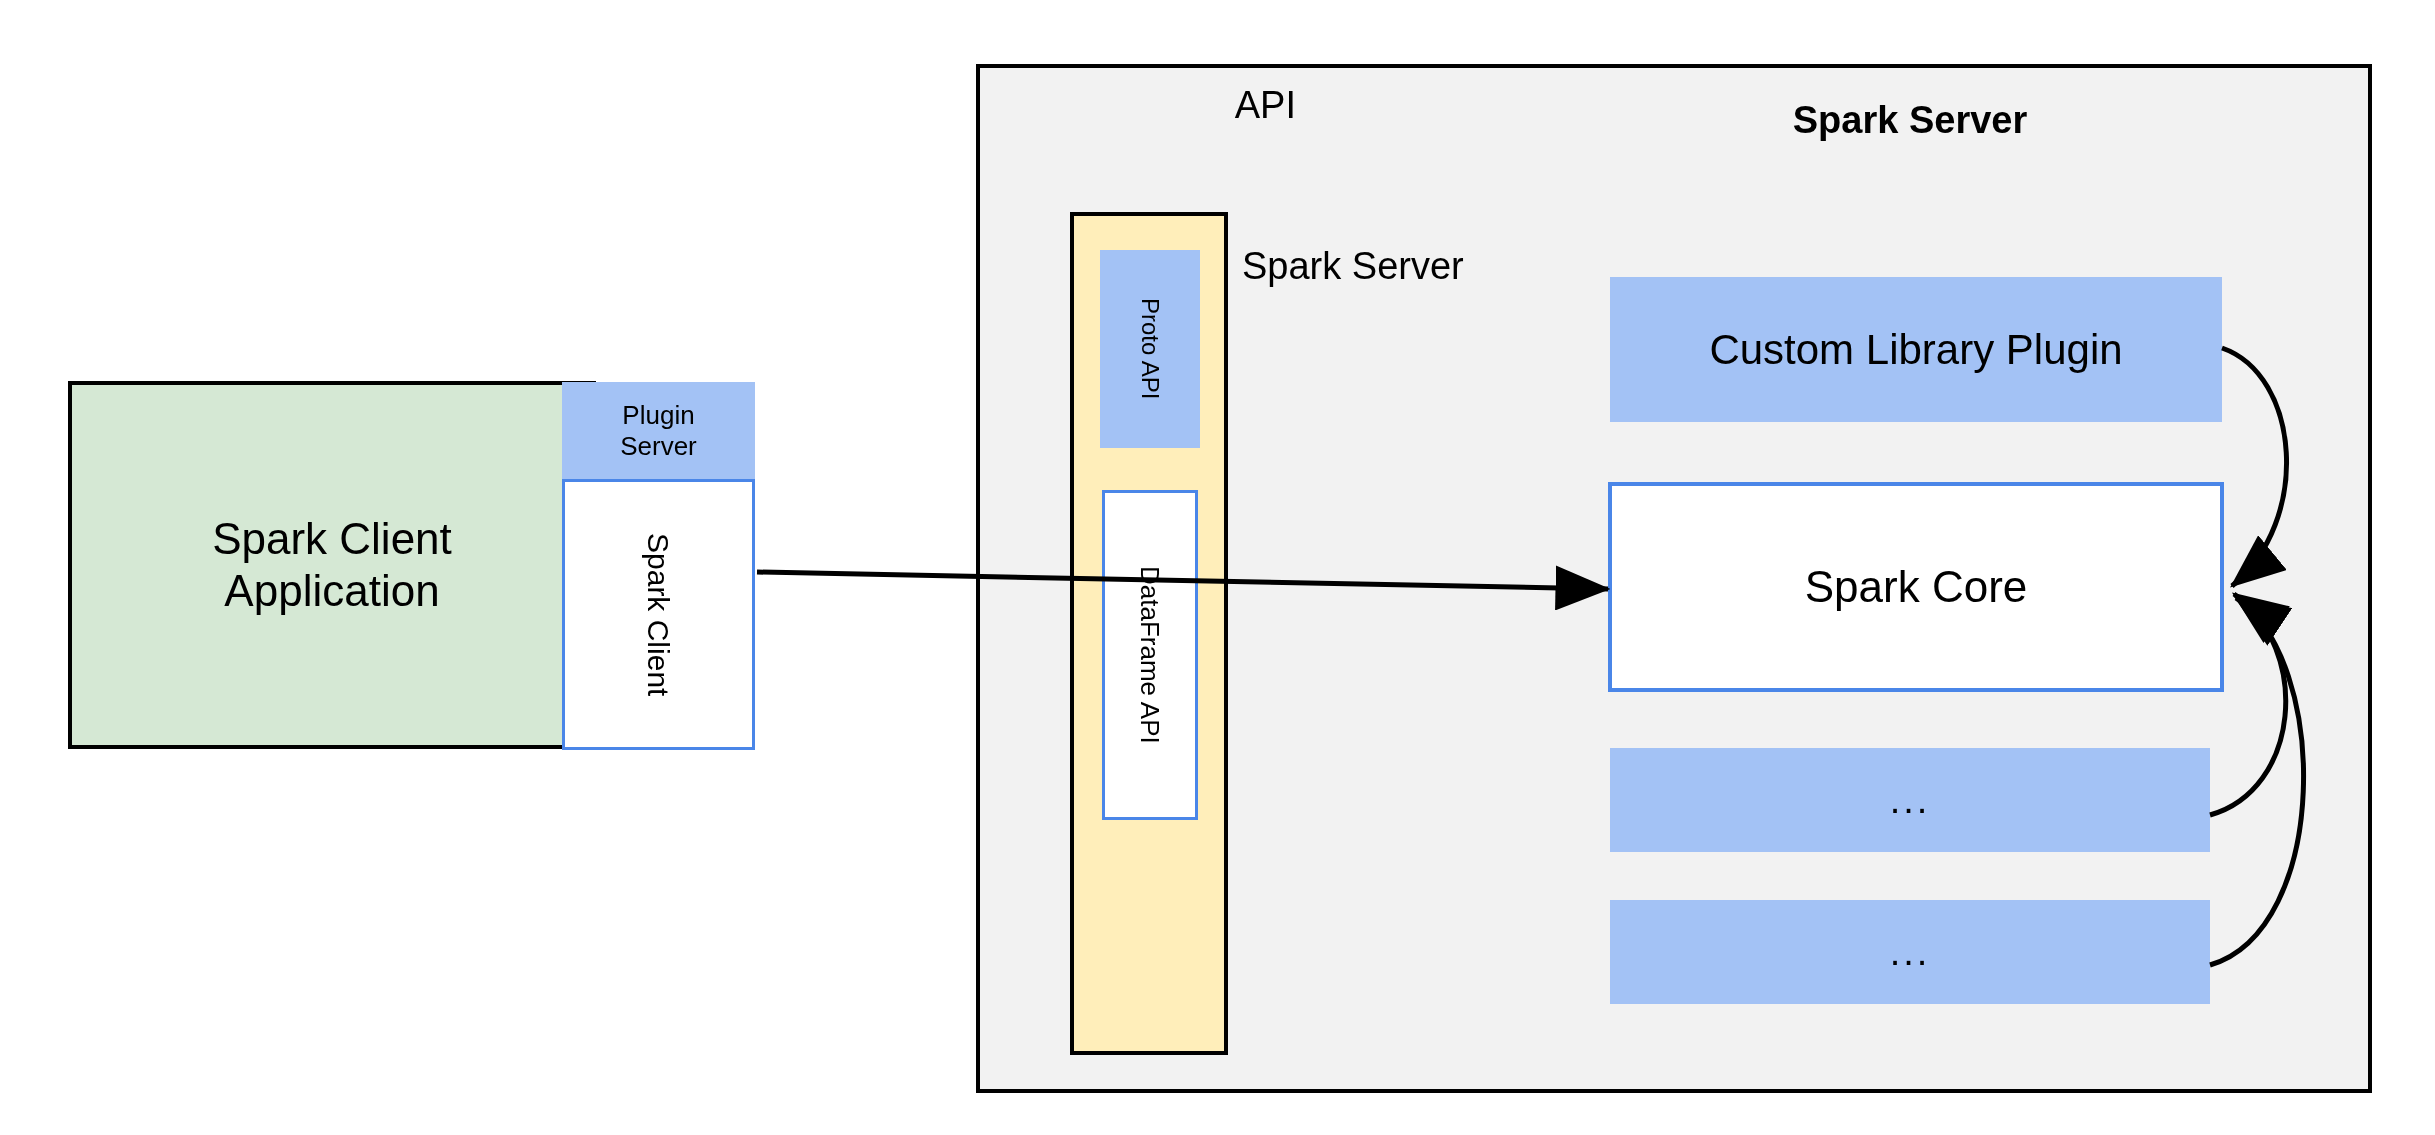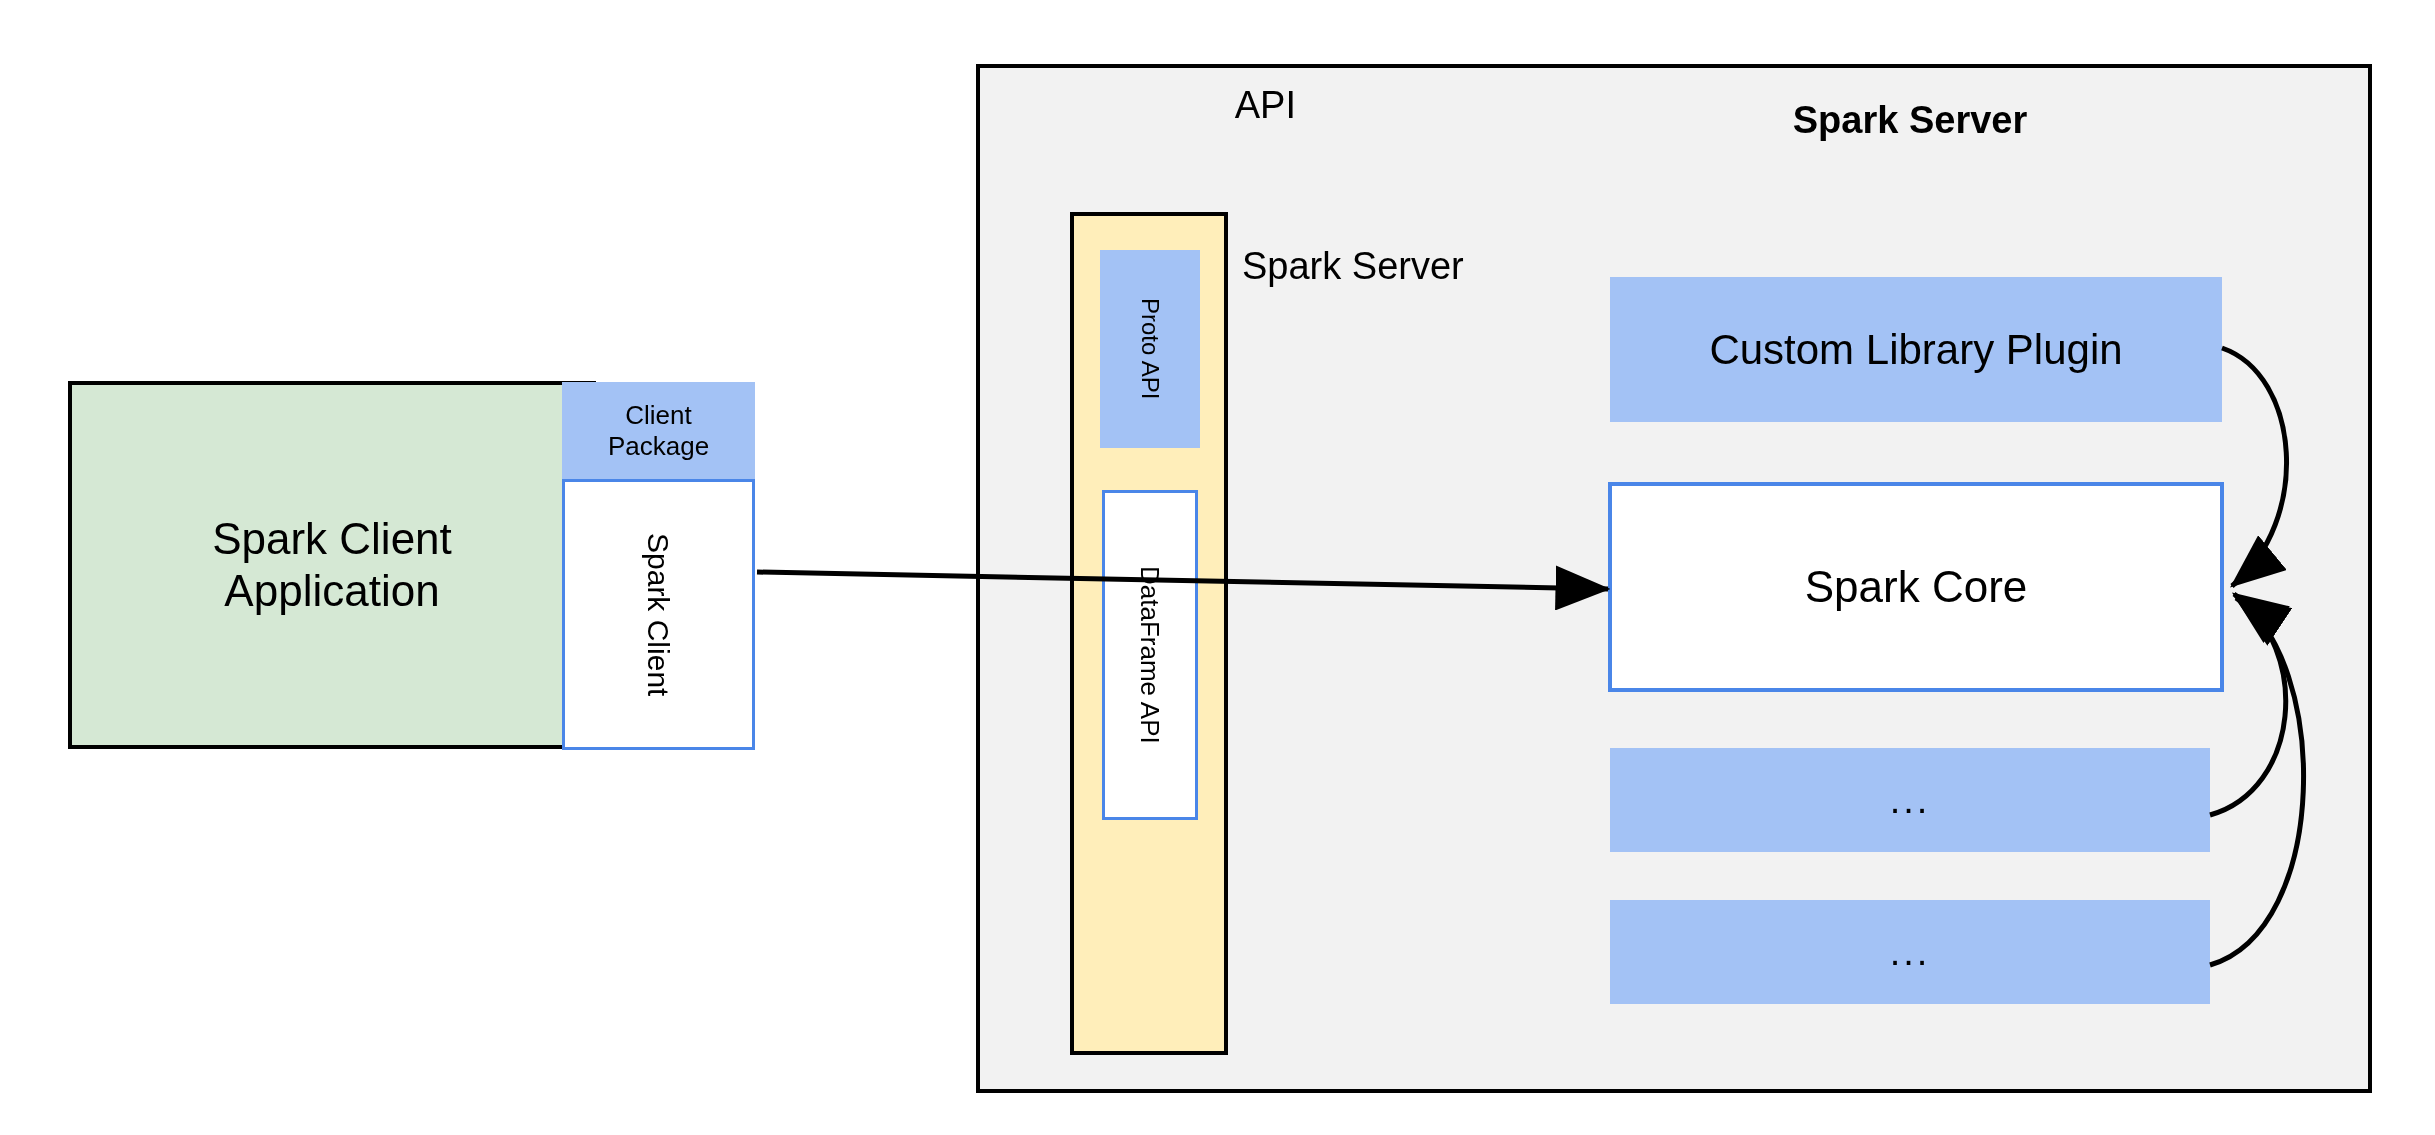--- a/index.html
+++ b/index.html
@@ -208,22 +208,22 @@
 
   <div class="node client-app">
     <div class="label">
       <div>Spark Client</div>
       <div>Application</div>
     </div>
   </div>
 
   <div class="node client-package">
     <div>
-      <div>Client</div>
-      <div>Package</div>
+      <div>Plugin</div>
+      <div>Server</div>
     </div>
   </div>
 
   <div class="node spark-client">
     <span class="vertical-text">Spark Client</span>
   </div>
 
   <div class="node connect-api-label">
     <div class="l2">API</div>
   </div>

